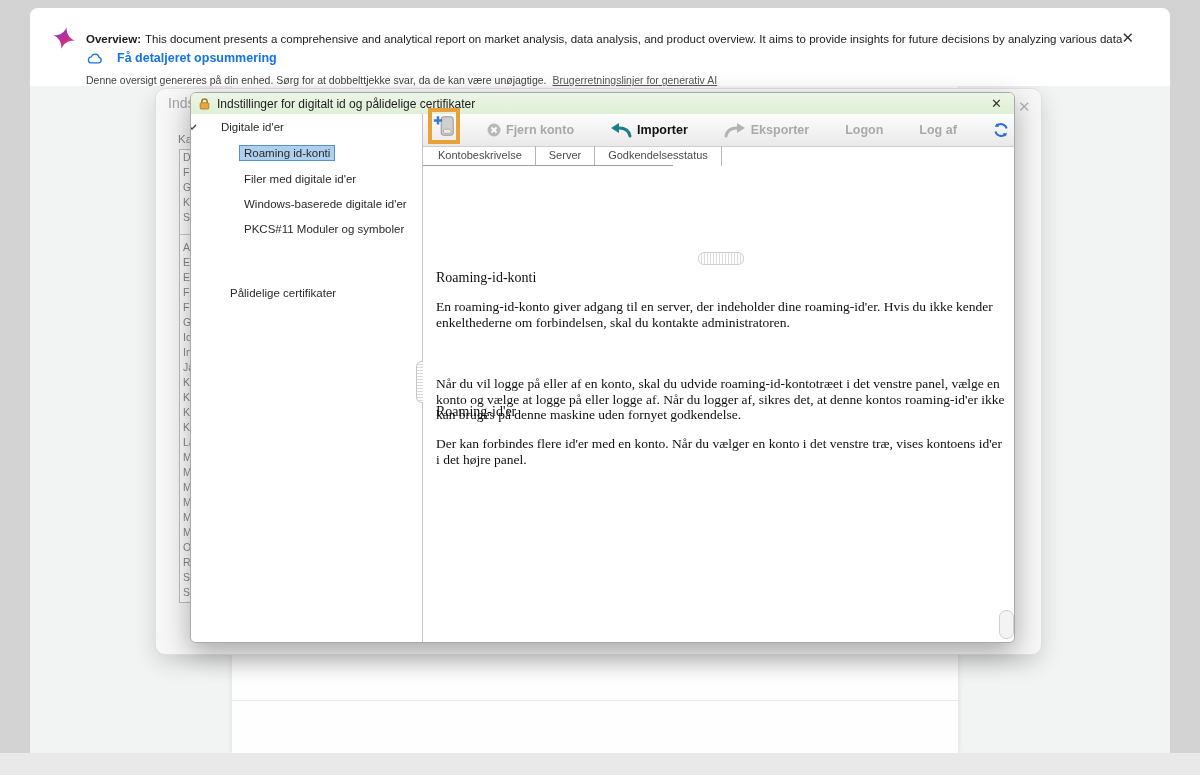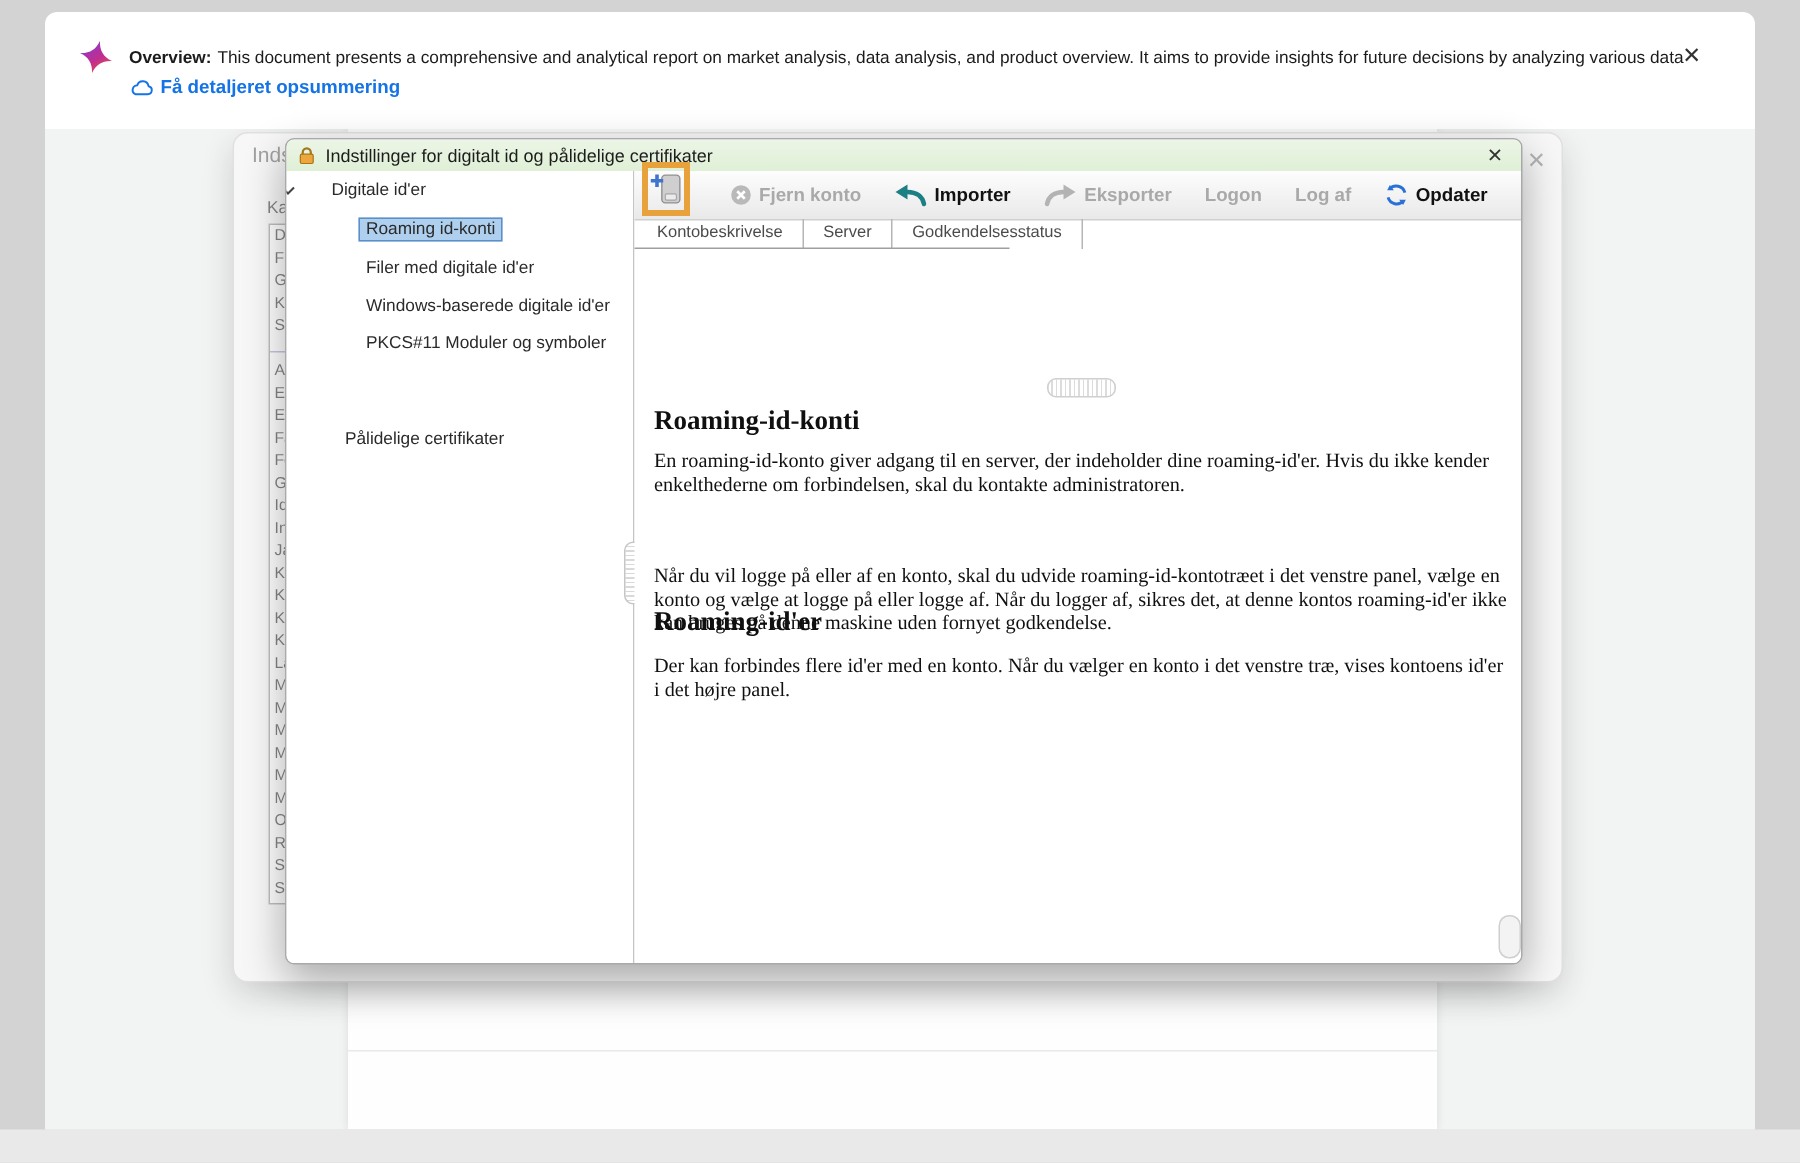--- a/index.html
+++ b/index.html
@@ -8,21 +8,21 @@
   .card{position:absolute;left:30px;top:8px;width:1140px;height:745px;background:#ffffff;
     border-radius:8px 8px 0 0;}
   .bottom-strip{position:absolute;left:0;top:753px;width:1200px;height:22px;background:#e9e9e9;}
 
   
   .banner{position:absolute;left:0;top:0;width:100%;height:80px;}
   .ai-star{position:absolute;left:22px;top:18px;width:24px;height:24px;}
   .ov-row{position:absolute;left:56px;top:25px;width:1040px;font-size:11.5px;color:#1b1b1b;
     white-space:nowrap;overflow:hidden;}
   .ov-label{font-weight:bold;margin-right:4px;}
-  .sum-link{position:absolute;left:56px;top:43px;display:flex;align-items:center;gap:4px;
+  .sum-link{position:absolute;left:56px;top:43px;display:flex;align-items:center;gap:14px;
     color:#1473E6;font-size:12.5px;font-weight:bold;cursor:pointer;}
   .disclaimer{position:absolute;left:56px;top:66px;font-size:10.5px;color:#3f3f3f;white-space:nowrap;}
   .disclaimer a{color:#555;text-decoration:underline;margin-left:6px;cursor:pointer;}
   .banner-close{position:absolute;right:36px;top:22px;font-size:15px;color:#333;cursor:pointer;line-height:1;}
 
   
   .app-area{position:absolute;left:0;top:78px;right:0;bottom:0;background:#e8eaea;overflow:hidden;}
   .pdf-page{position:absolute;left:202px;top:0;width:726px;bottom:0;background:#fdfdfd;
     box-shadow:0 0 6px rgba(0,0,0,0.18);}
   .page-line{position:absolute;left:202px;top:614px;width:726px;height:1px;background:#d8d8d8;}
@@ -56,39 +56,39 @@
   .chev{position:absolute;left:-34px;top:3px;}
   .sel-box{background:#aecfee;border:1px solid #5b8fc7;padding:1px 4px;margin:-2px -5px;}
 
   .v-splitter{position:absolute;left:225px;top:247px;width:11px;height:40px;background:#fff;
     border:1px solid #c6c6c6;border-radius:6px;
     background-image:repeating-linear-gradient(#fff 0 2px,#d9d9d9 2px 3px);cursor:col-resize;}
 
   .right-pane{position:absolute;left:232px;top:0;right:0;bottom:0;background:#fff;}
   .toolbar{position:absolute;left:0;top:0;right:0;height:32px;
     background:linear-gradient(#fdfdfd,#e9e9e9);border-bottom:1px solid #cfcfcf;
-    display:flex;align-items:center;padding-left:64px;gap:22px;}
+    display:flex;align-items:center;padding-left:64px;gap:36px;}
   .tb-item{display:flex;align-items:center;gap:5px;font-size:12.5px;font-weight:600;
     color:#111;cursor:pointer;white-space:nowrap;}
   .tb-item.disabled{color:#a9a9a9;cursor:default;}
   .add-box{position:absolute;left:5px;top:-6px;width:32px;height:36px;box-sizing:border-box;
     border:4px solid #e8a23b;display:flex;align-items:center;justify-content:center;
     background:transparent;cursor:pointer;z-index:3;}
 
   .tabs{position:absolute;left:0;top:32px;right:0;height:20px;display:flex;padding-left:2px;}
   .tab{font-size:11px;color:#4b4b4b;line-height:19px;padding:0 13px;border-right:1px solid #b5b5b5;
     cursor:pointer;white-space:nowrap;}
   .tabs-underline{position:absolute;left:0;top:51px;width:250px;height:1px;background:#9f9f9f;}
 
   .h-splitter{position:absolute;left:275px;top:138px;width:44px;height:11px;background:#fff;
     border:1px solid #cfcfcf;border-radius:6px;
     background-image:repeating-linear-gradient(90deg,#fff 0 2px,#dcdcdc 2px 3px);cursor:row-resize;}
 
   .help{font-family:"Liberation Serif",serif;color:#101010;}
-  .help-h{position:absolute;left:13px;font-size:18px;font-weight:bold;white-space:nowrap;}
+  .help-h{position:absolute;left:13px;font-size:14px;font-weight:normal;white-space:nowrap;}
   .help-p{position:absolute;left:13px;width:572px;font-size:13.5px;line-height:15.5px;}
   .h1{top:156px;} .p1{top:185px;} .p2{top:230px;margin-top:32px;} .h2{top:290px;} .p3{top:322px;}
 
   .scroll-thumb{position:absolute;left:808px;top:517px;width:13px;height:27px;background:#f3f3f3;
     border:1px solid #cfcfcf;border-radius:7px;}
 </style>
 </head>
 <body>
 
 <div class="desktop">
@@ -107,20 +107,23 @@
       </svg>
       <div class="ov-row">
         <span class="ov-label">Overview:</span><span>This document presents a comprehensive and analytical report on market analysis, data analysis, and product overview. It aims to provide insights for future decisions by analyzing various data sources.</span>
       </div>
       <div class="sum-link">
         <svg width="17" height="12" viewBox="0 0 17 12">
           <path d="M4.2 10.8 h8.3 a2.7 2.7 0 0 0 0.5 -5.35 a3.9 3.9 0 0 0 -7.55 -0.55 a3.1 3.1 0 0 0 -1.25 5.9 z" fill="none" stroke="#1473e6" stroke-width="1.3" stroke-linejoin="round"></path>
         </svg>
         <span>Få detaljeret opsummering</span>
       </div>
+      <div class="disclaimer">
+        <span>Denne oversigt genereres på din enhed. Sørg for at dobbelttjekke svar, da de kan være unøjagtige.</span><a>Brugerretningslinjer for generativ AI</a>
+      </div>
       <div class="banner-close">✕</div>
     </div>
 
     <div class="app-area">
       <div class="pdf-page"></div>
       <div class="page-line"></div>
 
       <div class="outer-dialog">
         <div class="outer-title">Inds</div>
         <div class="outer-close">✕</div>

